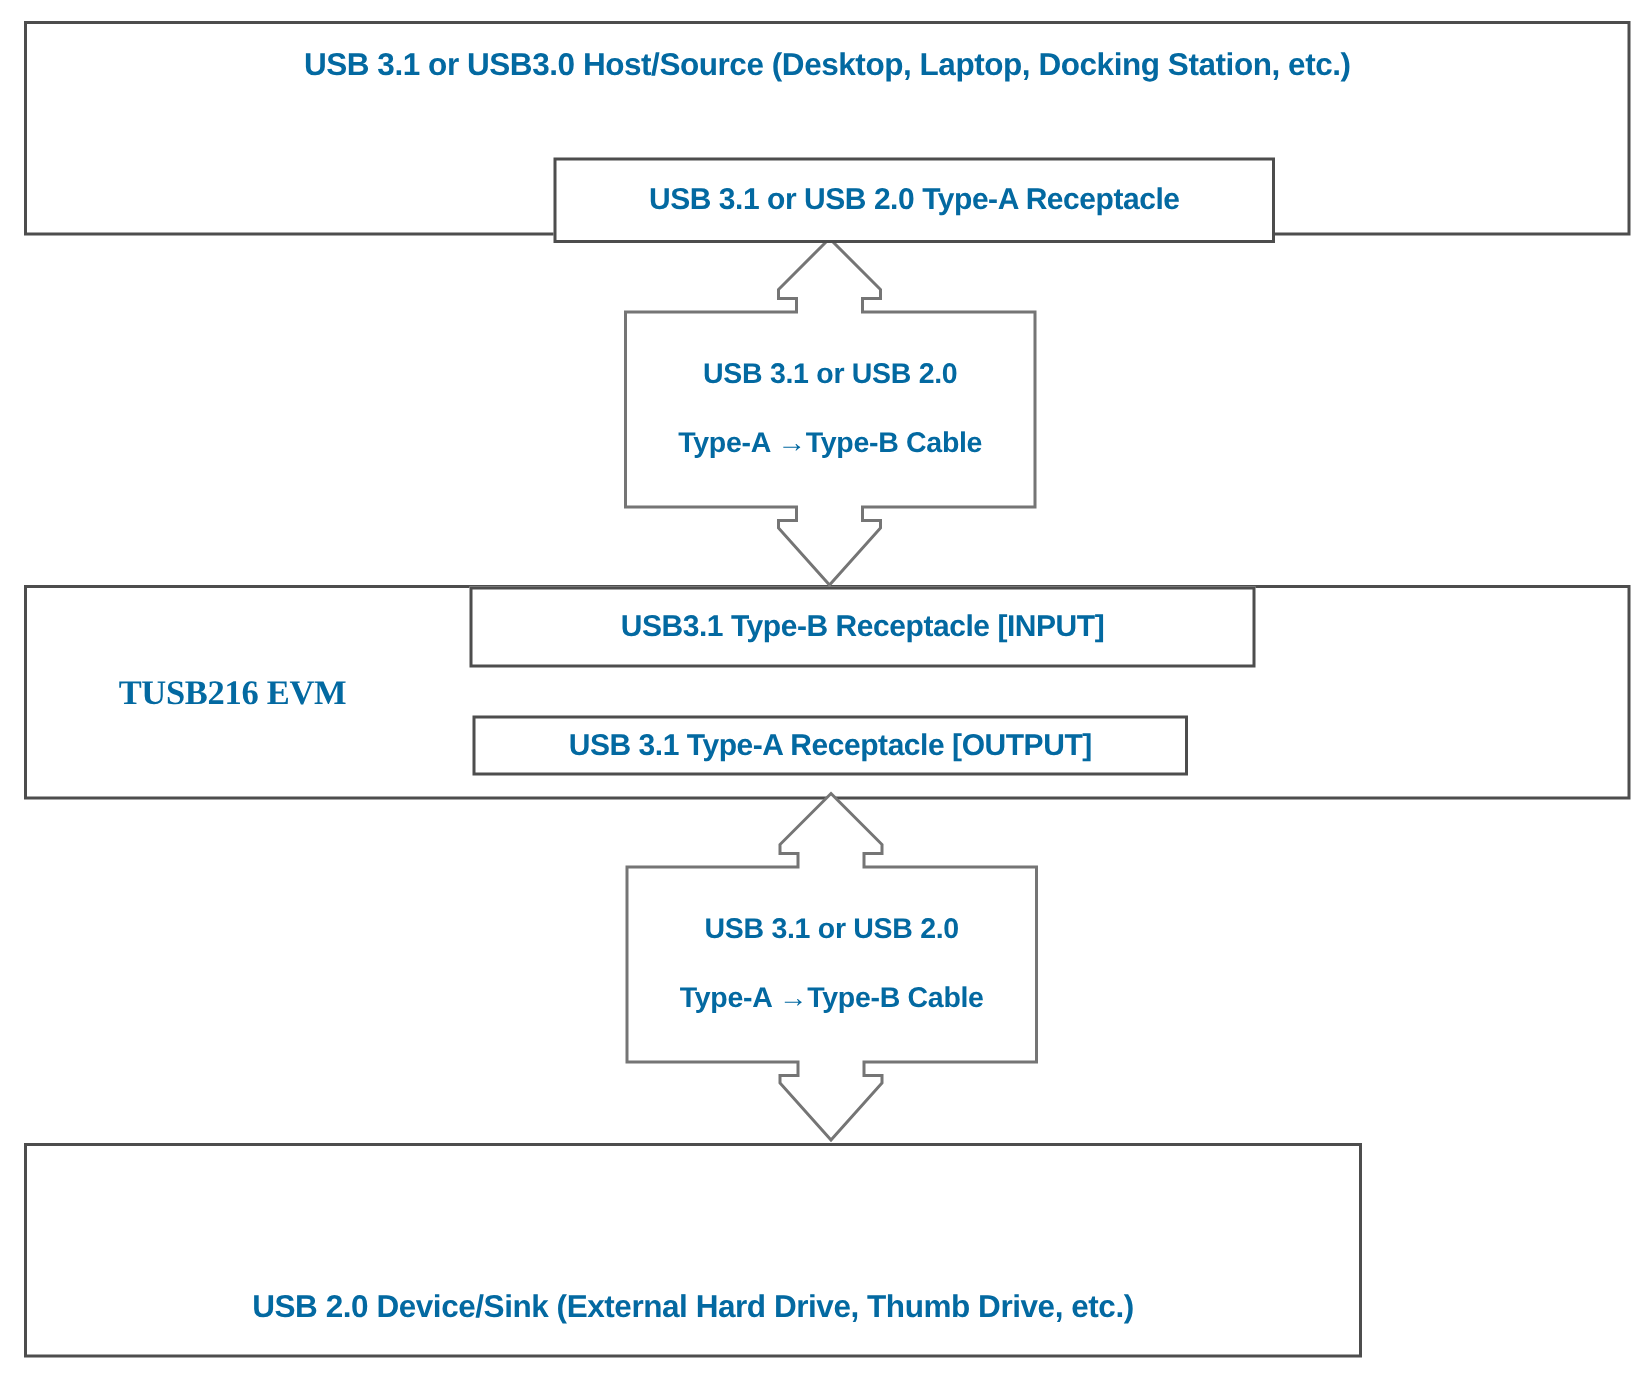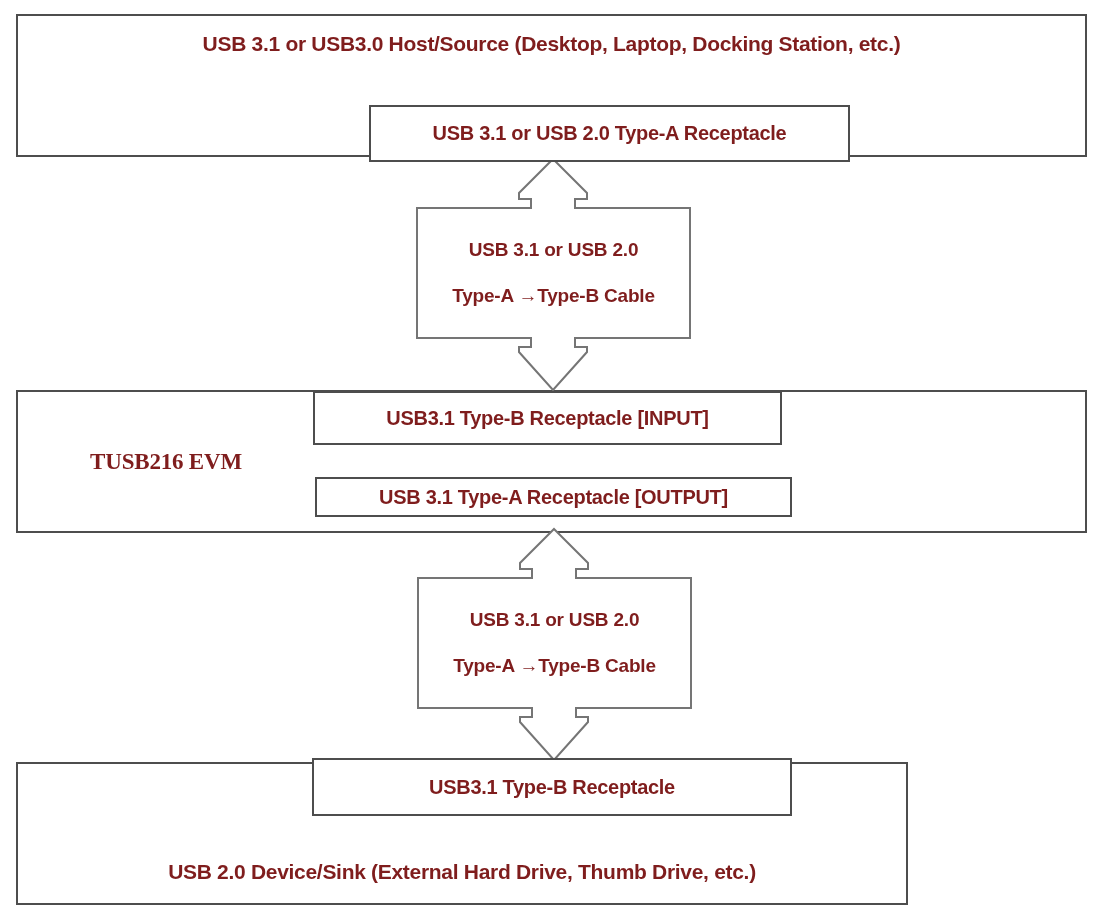--- a/index.html
+++ b/index.html
@@ -6,21 +6,21 @@
     margin: 0;
     padding: 0;
     background: #ffffff;
   }
   #stage {
     position: relative;
     width: 1100px;
     height: 924px;
     background: #ffffff;
     font-family: "Liberation Sans", sans-serif;
-    color: #7f1d1d;
+    color: #0369a1;
     overflow: hidden;
   }
   .outer-box {
     position: absolute;
     box-sizing: border-box;
     background: #ffffff;
     border: 2px solid #4d4d4d;
   }
   .inner-box {
     position: absolute;
@@ -88,33 +88,32 @@
 
   <svg class="connector-svg" style="left:400px; top:157px;" width="300" height="236" viewBox="0 0 300 236">
     <path d="M153,2 L187,36 L187,42 L175,42 L175,51 L290,51 L290,181 L175,181 L175,190 L187,190 L187,195 L153,233 L119,195 L119,190 L131,190 L131,181 L17,181 L17,51 L131,51 L131,42 L119,42 L119,36 Z" fill="#ffffff" stroke="#757575" stroke-width="2" stroke-linejoin="miter"></path>
   </svg>
   <div class="cable-label" style="left:417px; top:210px; width:273px; height:126px;">
     <span>USB 3.1 or USB 2.0</span>
     <span>Type-A →Type-B Cable</span>
   </div>
 
   <div class="outer-box" style="left:16px; top:390px; width:1071px; height:143px;"></div>
-  <div class="evm-label" style="left:66px; top:449px; width:200px;">TUSB216 EVM</div>
+  <div class="evm-label" style="left:55px; top:449px; width:200px;">TUSB216 EVM</div>
 
-  <div class="inner-box" style="left:313px; top:391px; width:469px; height:54px;">USB3.1 Type-B Receptacle [INPUT]</div>
+  <div class="inner-box" style="left:313px; top:391px; width:524px; height:54px;">USB3.1 Type-B Receptacle [INPUT]</div>
 
   <div class="inner-box" style="left:315px; top:477px; width:477px; height:40px;">USB 3.1 Type-A Receptacle [OUTPUT]</div>
 
   <svg class="connector-svg" style="left:401px; top:527px;" width="300" height="236" viewBox="0 0 300 236">
     <path d="M153,2 L187,36 L187,42 L175,42 L175,51 L290,51 L290,181 L175,181 L175,190 L187,190 L187,195 L153,233 L119,195 L119,190 L131,190 L131,181 L17,181 L17,51 L131,51 L131,42 L119,42 L119,36 Z" fill="#ffffff" stroke="#757575" stroke-width="2" stroke-linejoin="miter"></path>
   </svg>
   <div class="cable-label" style="left:418px; top:580px; width:273px; height:126px;">
     <span>USB 3.1 or USB 2.0</span>
     <span>Type-A →Type-B Cable</span>
   </div>
 
   <div class="outer-box" style="left:16px; top:762px; width:892px; height:143px;">
     <div class="big-title" style="top:96px;">USB 2.0 Device/Sink (External Hard Drive, Thumb Drive, etc.)</div>
   </div>
 
-  <div class="inner-box" style="left:312px; top:758px; width:480px; height:58px;">USB3.1 Type-B Receptacle</div>
 
 </div>
 
 </body></html>

